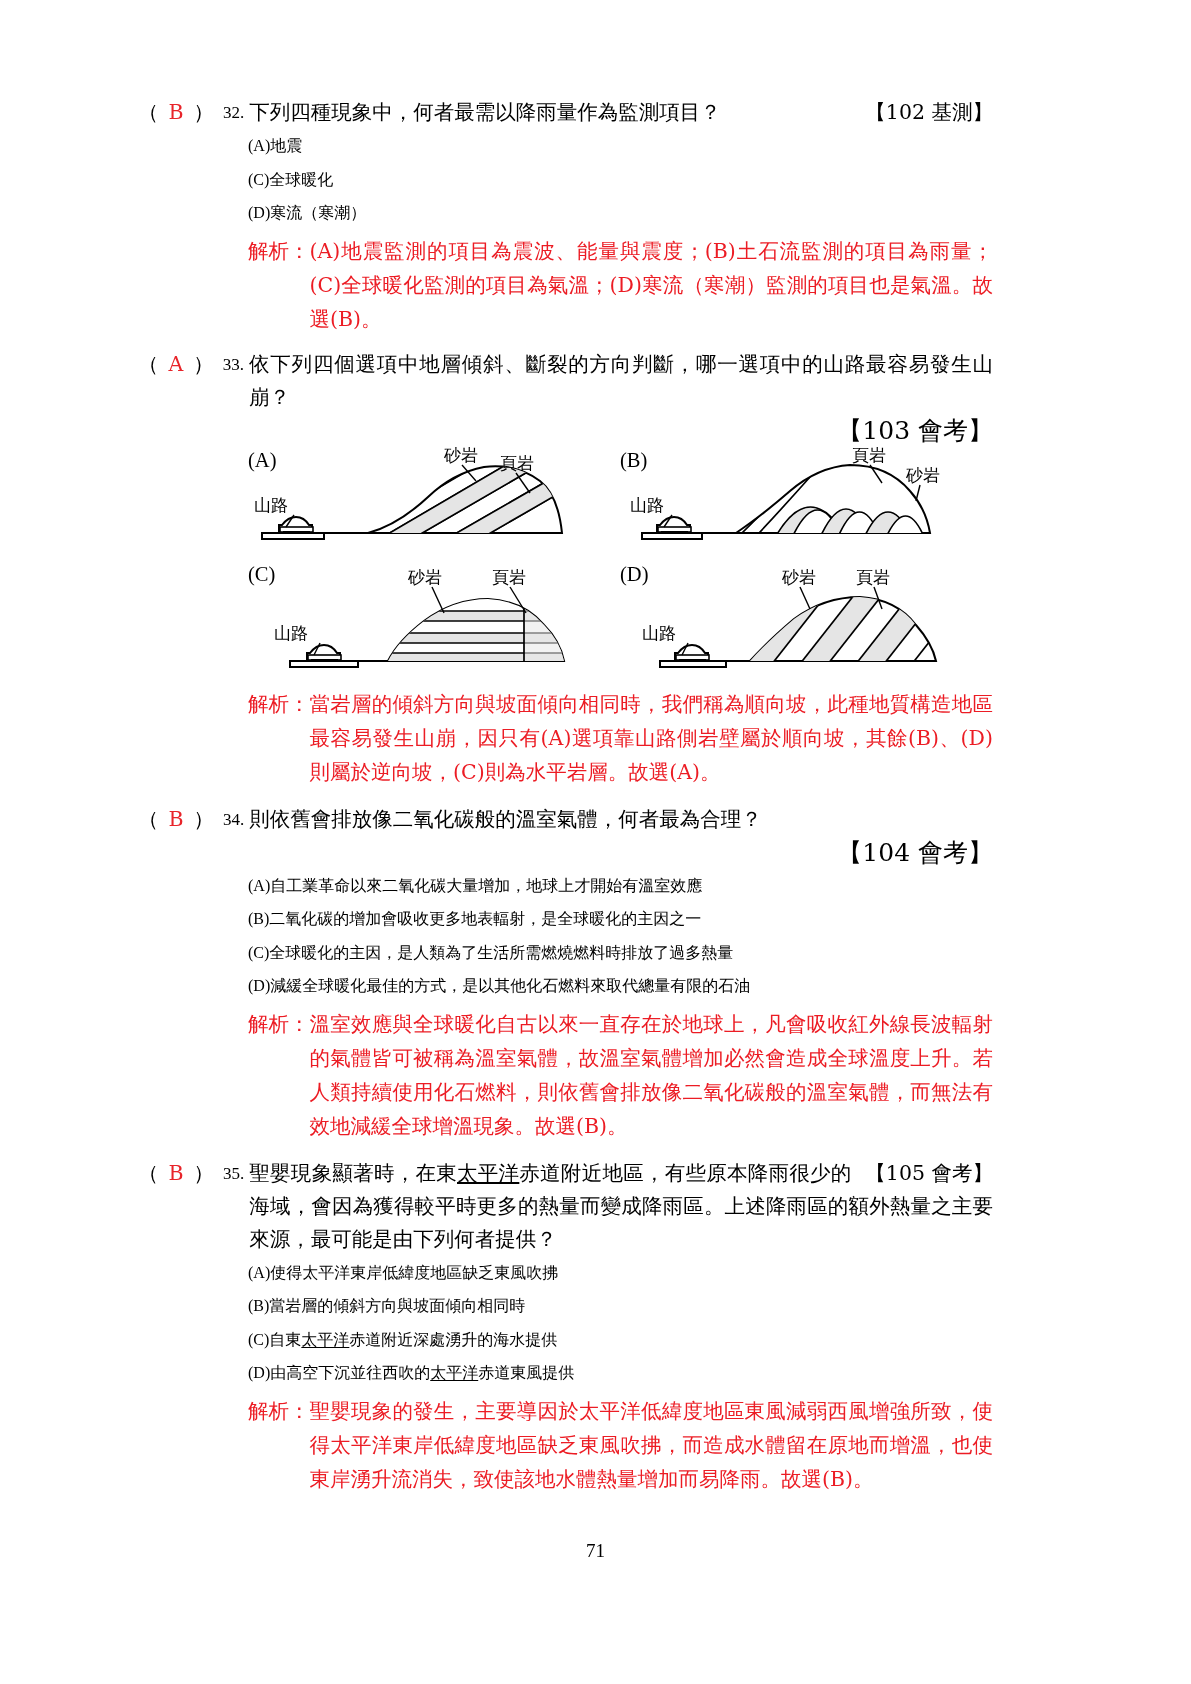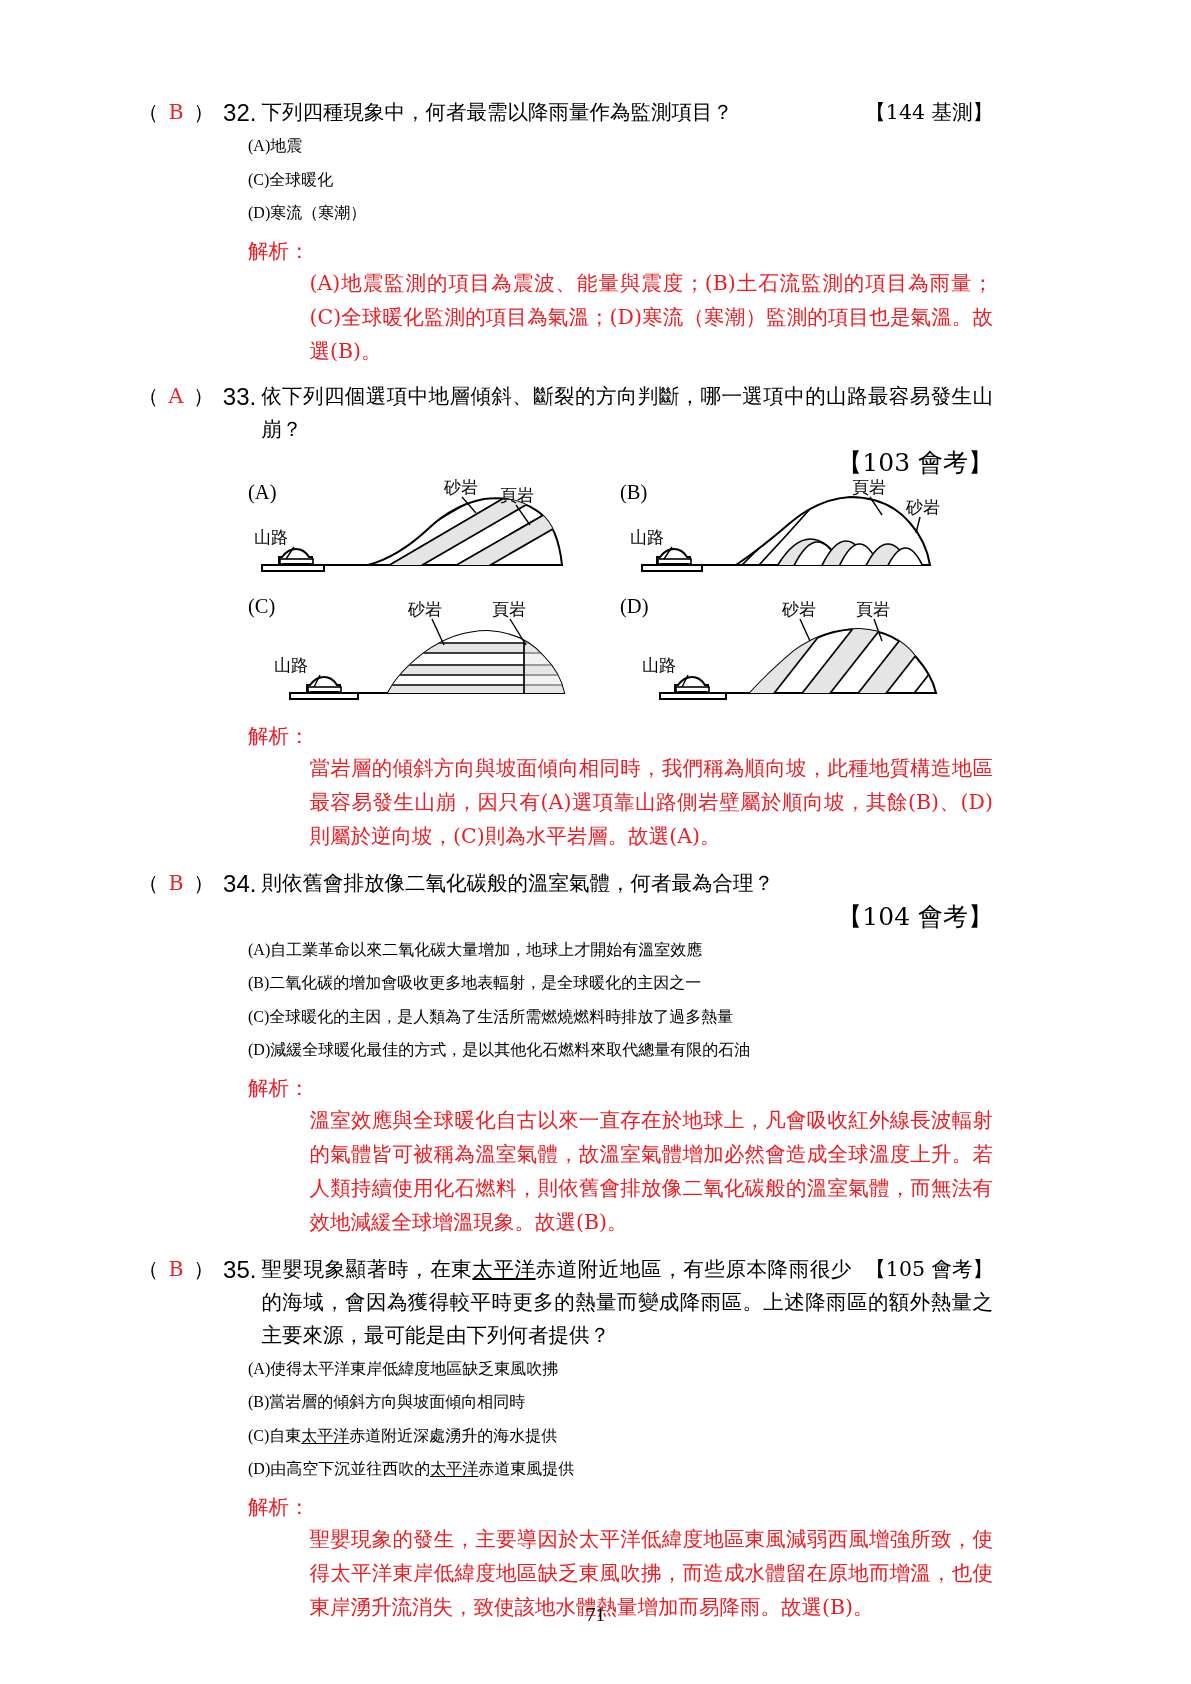--- a/index.html
+++ b/index.html
@@ -45,22 +45,22 @@
     color: #e8242a;
     font-family: "DejaVu Serif", "Liberation Serif", serif;
     font-weight: 400;
     padding: 0 10px;
     font-size: 20.5px;
   }
   .q-num {
     padding-left: 9px;
     padding-right: 5px;
     white-space: nowrap;
-    font-size: 24px;
-    font-family: Liberation Sans, sans-serif;
+    font-size: 17px;
+    font-family: Liberation Serif, serif;
   }
   .q-text {
     flex: 1;
     font-size: 20.5px;
     line-height: 33px;
     text-align: justify;
   }
   .q-text .src {
     float: right;
     margin-left: 14px;
@@ -84,21 +84,21 @@
   .expl {
     color: #ec1c24;
     margin-left: 110px;
     font-size: 20.5px;
     line-height: 34px;
     display: flex;
     align-items: flex-start;
     margin-top: 4px;
   }
   .expl .tag { white-space: nowrap; }
-  .expl .body { flex: 1; text-align: justify; margin-top: 32px; }
+  .expl .body { flex: 1; text-align: justify; }
 
   
   .diagrams {
     margin-left: 110px;
     position: relative;
     width: 745px;
   }
   .diag-row { display: flex; }
   .diag-cell { position: relative; width: 372px; height: 108px; }
   .diag-label {
@@ -106,40 +106,40 @@
     left: 0; top: 2px;
     font-size: 20.5px;
     font-family: "Liberation Serif", serif;
   }
   .diag-svg { position: absolute; left: 0; top: 0; }
 
   .page-num {
     position: absolute;
     left: 0;
     right: 0;
-    top: 1604px;
+    top: 1540px;
     text-align: center;
     font-size: 19px;
     font-family: "Liberation Serif", serif;
   }
 </style>
 </head>
 <body>
 
 <div class="page">
   <div class="content">
 
     <div class="q-block">
       <div class="q-head">
         <span class="paren-left">（</span>
         <span class="ans-letter">B</span>
         <span class="paren-right">）</span>
         <span class="q-num">32.</span>
         <span class="q-text">
-          <span class="src">【144 基測】</span>
+          <span class="src">【102 基測】</span>
           <span>下列四種現象中，何者最需以降雨量作為監測項目？</span>
         </span>
       </div>
       <div class="options">
         <div class="opt"><span class="lbl">(A)</span><span>地震</span></div>
         <div class="opt"><span class="lbl">(C)</span><span>全球暖化</span></div>
         <div class="opt"><span class="lbl">(D)</span><span>寒流（寒潮）</span></div>
       </div>
       <div class="expl">
         <span class="tag">解析：</span>

